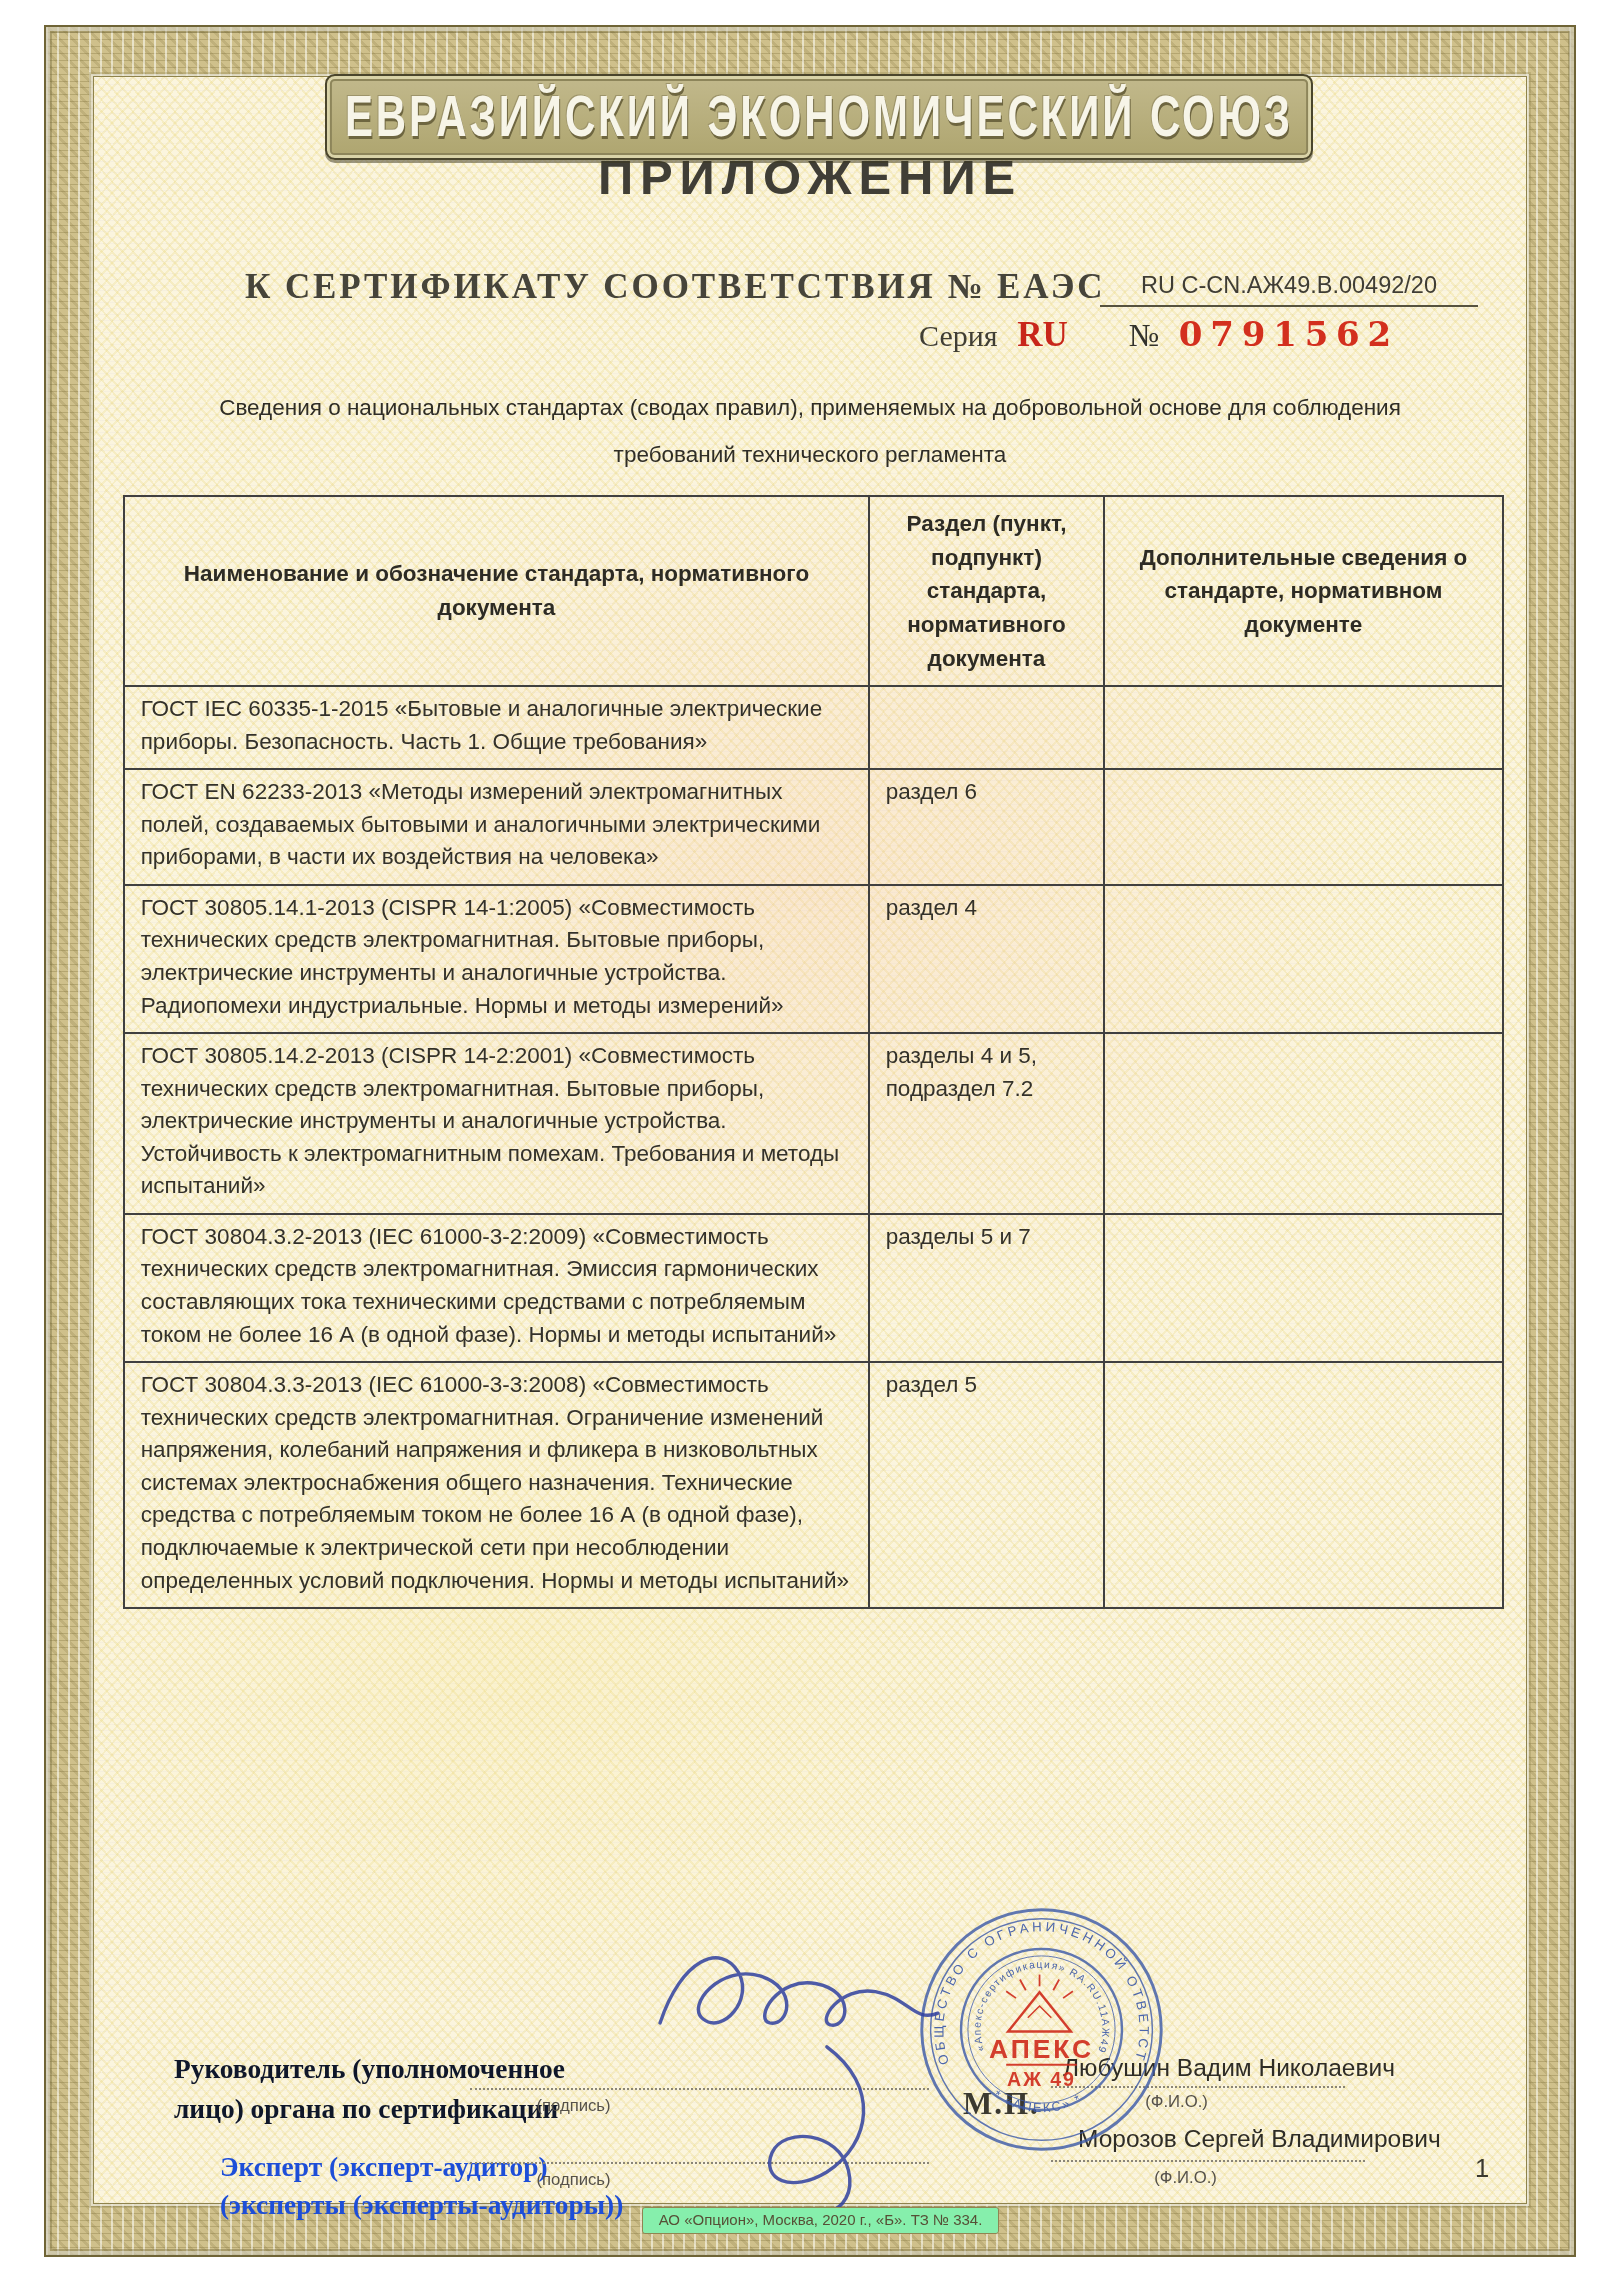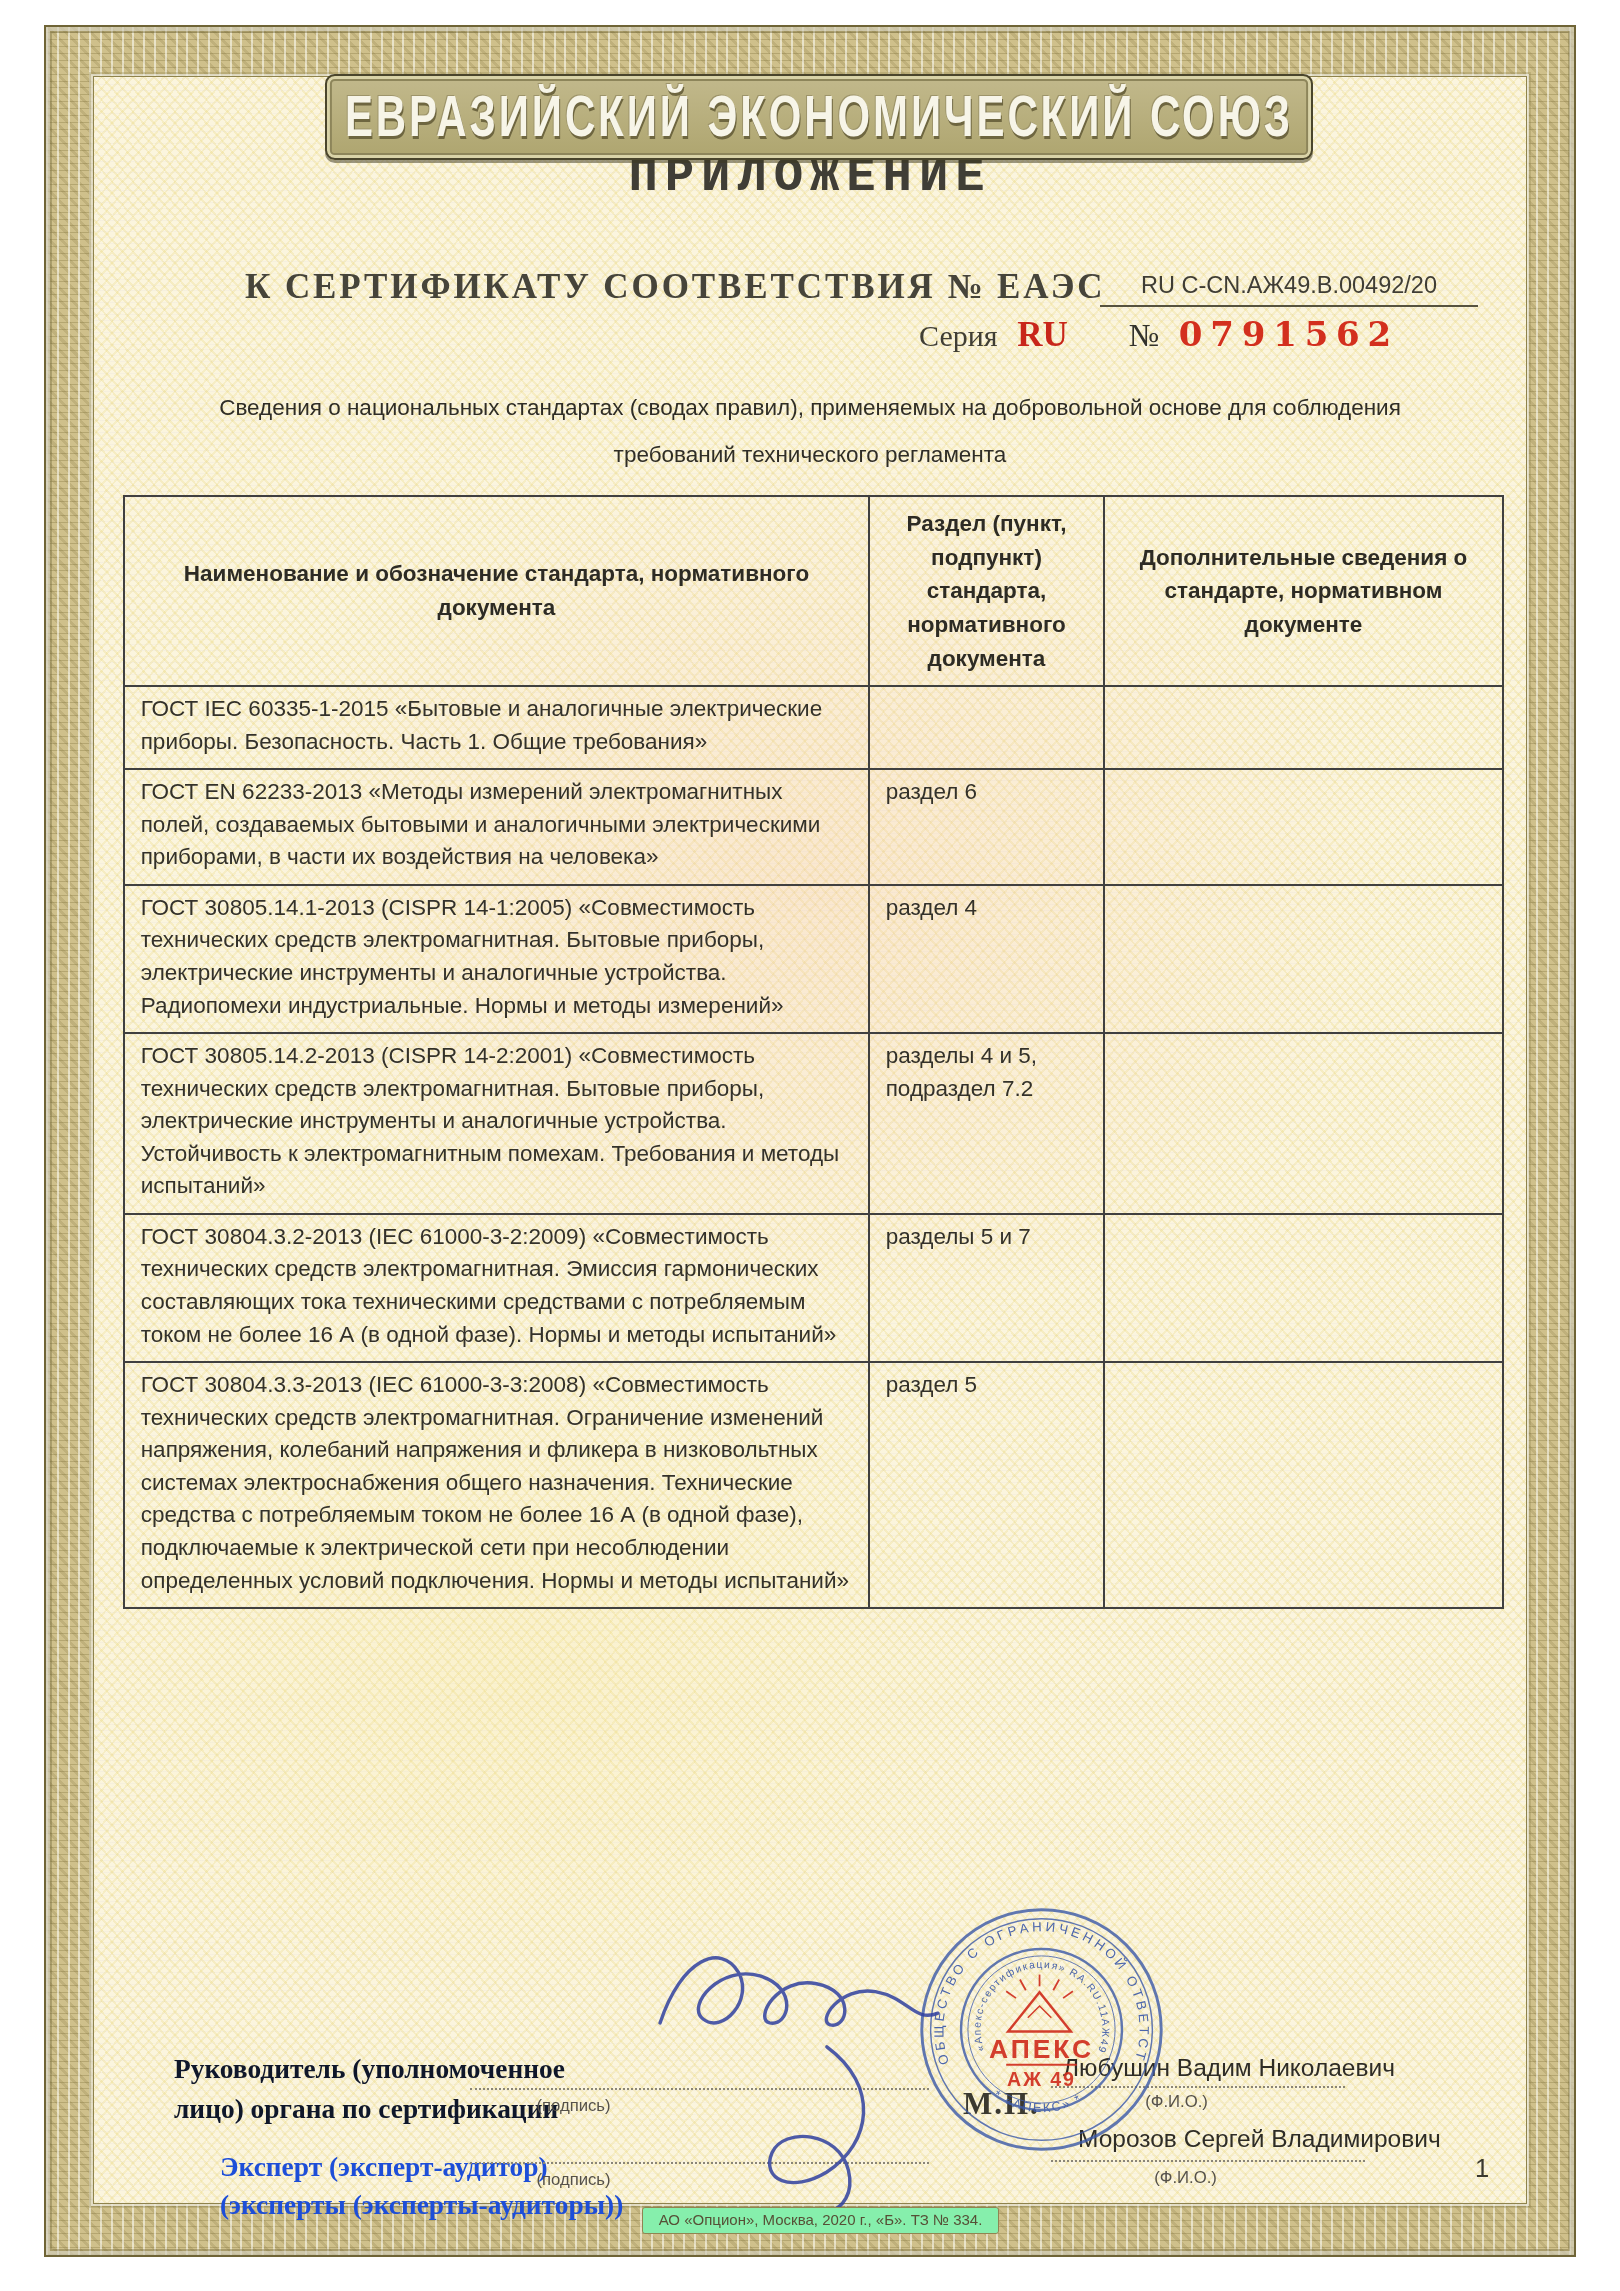--- a/index.html
+++ b/index.html
@@ -33,21 +33,21 @@
     background:linear-gradient(#c2b98c,#aea56f);
     border:2.9px solid #4a452c;border-radius:9.8px;
     box-shadow: inset 0 0 0 2.9px #d9d3a8, inset 0 0 0 4.9px #8d855a, 0 2.9px 0 rgba(60,55,30,.5);
     display:flex;align-items:center;justify-content:center;z-index:5;margin-top:48px;}
   .banner-text{font-family:"Liberation Sans",sans-serif;font-weight:bold;font-size:42px;
     letter-spacing:2.9px;color:#f7f5e8;transform:scaleY(1.38);white-space:nowrap;
     text-shadow:1px 2px 0 #6e6640,-1px -1px 0 #9d946a;}
 
   
   .doc-title{position:absolute;top:149px;left:0;width:100%;text-align:center;
-    font-family:Liberation Mono, monospace;font-weight:bold;font-size:49px;
+    font-family:Liberation Sans, sans-serif;font-weight:bold;font-size:49px;
     letter-spacing:6.9px;color:#403e36;}
   .subtitle{position:absolute;left:245px;top:267px;font-family:"Liberation Serif",serif;
     font-weight:bold;font-size:35px;letter-spacing:2.9px;color:#46443a;}
   .cert-number{position:absolute;left:1100px;top:272px;width:378px;text-align:center;
     font-size:23.5px;color:#3f3d35;border-bottom:2px solid #56523f;padding-bottom:5.9px;}
   .series-row{position:absolute;left:919px;top:314px;display:flex;align-items:baseline;}
   .series-label{font-family:"Liberation Serif",serif;font-size:30px;color:#403e34;}
   .series-value{font-family:"Liberation Serif",serif;font-weight:bold;font-size:35px;
     color:#c8251a;margin-left:19.6px;}
   .number-label{font-family:"Liberation Serif",serif;font-size:32px;color:#33322c;margin-left:61px;}

